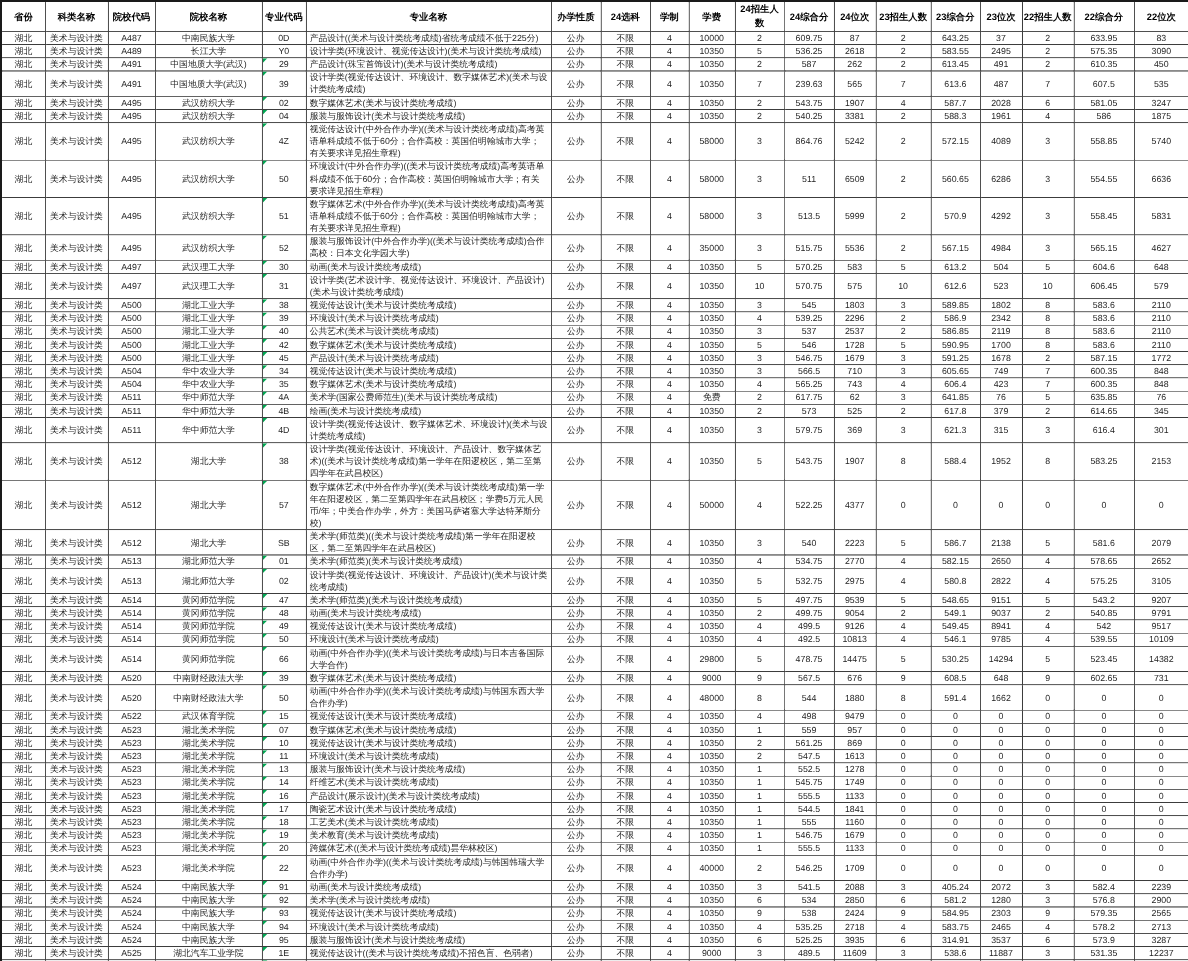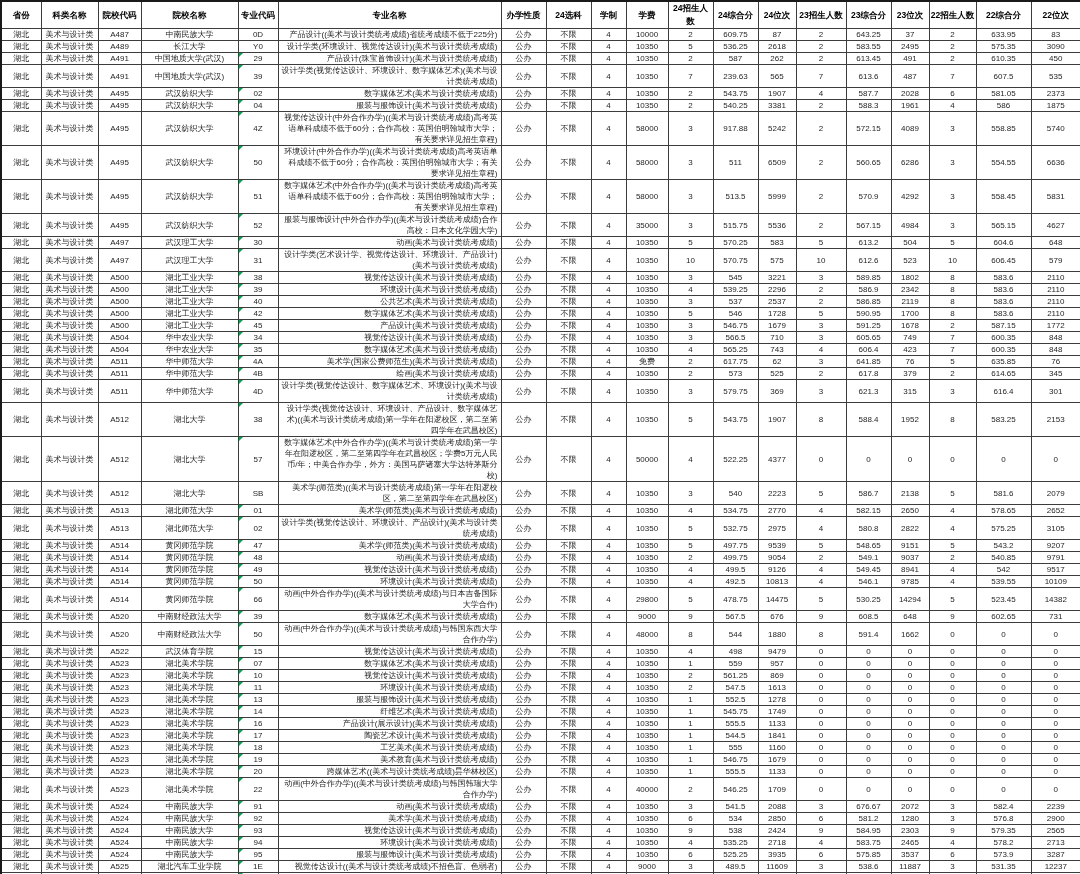--- a/index.html
+++ b/index.html
@@ -2,21 +2,21 @@
 <html><head>
 <meta charset="utf-8">
 <style>
   html,body{margin:0;padding:0;background:#ffffff;}
   body{width:1080px;font-family:"Liberation Sans","DejaVu Sans",sans-serif;color:#1a1a1a;}
   table{border-collapse:collapse;table-layout:fixed;width:1080px;border:2px solid #1a1a1a;}
   th,td{border:1px solid #3c3c3c;font-size:8px;line-height:11px;text-align:center;
         vertical-align:middle;padding:0 1px;overflow:hidden;word-break:break-all;
         position:relative;background:#ffffff;color:#1f1f1f;}
   th{font-size:8.5px;font-weight:bold;line-height:13px;color:#000;}
-  td.major{ text-align:right;padding:0 3px;}
+  td.major{ text-align:left;padding:0 3px;}
   .tri{position:absolute;top:0;left:0;width:0;height:0;
        border-top:4px solid #00a651;border-right:4px solid transparent;}
 </style>
 </head>
 <body>
 
 <table>
   <colgroup>
       <col style="width: 40px;">
       <col style="width: 57px;">
@@ -158,21 +158,21 @@
         <td>4</td>
         <td>10350</td>
         <td>2</td>
         <td>543.75</td>
         <td>1907</td>
         <td>4</td>
         <td>587.7</td>
         <td>2028</td>
         <td>6</td>
         <td>581.05</td>
-        <td>2373</td>
+        <td>3247</td>
       </tr>
       <tr>
         <td>湖北</td>
         <td>美术与设计类</td>
         <td>A495</td>
         <td>武汉纺织大学</td>
         <td><span class="tri"></span>04</td>
         <td class="major">服装与服饰设计(美术与设计类统考成绩)</td>
         <td>公办</td>
         <td>不限</td>
@@ -193,21 +193,21 @@
         <td>美术与设计类</td>
         <td>A495</td>
         <td>武汉纺织大学</td>
         <td><span class="tri"></span>4Z</td>
         <td class="major">视觉传达设计(中外合作办学)((美术与设计类统考成绩)高考英语单科成绩不低于60分；合作高校：英国伯明翰城市大学；有关要求详见招生章程)</td>
         <td>公办</td>
         <td>不限</td>
         <td>4</td>
         <td>58000</td>
         <td>3</td>
-        <td>917.88</td>
+        <td>864.76</td>
         <td>5242</td>
         <td>2</td>
         <td>572.15</td>
         <td>4089</td>
         <td>3</td>
         <td>558.85</td>
         <td>5740</td>
       </tr>
       <tr>
         <td>湖北</td>
@@ -320,21 +320,21 @@
         <td>A500</td>
         <td>湖北工业大学</td>
         <td><span class="tri"></span>38</td>
         <td class="major">视觉传达设计(美术与设计类统考成绩)</td>
         <td>公办</td>
         <td>不限</td>
         <td>4</td>
         <td>10350</td>
         <td>3</td>
         <td>545</td>
-        <td>3221</td>
+        <td>1803</td>
         <td>3</td>
         <td>589.85</td>
         <td>1802</td>
         <td>8</td>
         <td>583.6</td>
         <td>2110</td>
       </tr>
       <tr>
         <td>湖北</td>
         <td>美术与设计类</td>
@@ -1036,21 +1036,21 @@
         <td><span class="tri"></span>91</td>
         <td class="major">动画(美术与设计类统考成绩)</td>
         <td>公办</td>
         <td>不限</td>
         <td>4</td>
         <td>10350</td>
         <td>3</td>
         <td>541.5</td>
         <td>2088</td>
         <td>3</td>
-        <td>676.67</td>
+        <td>405.24</td>
         <td>2072</td>
         <td>3</td>
         <td>582.4</td>
         <td>2239</td>
       </tr>
       <tr>
         <td>湖北</td>
         <td>美术与设计类</td>
         <td>A524</td>
         <td>中南民族大学</td>
@@ -1120,21 +1120,21 @@
         <td><span class="tri"></span>95</td>
         <td class="major">服装与服饰设计(美术与设计类统考成绩)</td>
         <td>公办</td>
         <td>不限</td>
         <td>4</td>
         <td>10350</td>
         <td>6</td>
         <td>525.25</td>
         <td>3935</td>
         <td>6</td>
-        <td>575.85</td>
+        <td>314.91</td>
         <td>3537</td>
         <td>6</td>
         <td>573.9</td>
         <td>3287</td>
       </tr>
       <tr>
         <td>湖北</td>
         <td>美术与设计类</td>
         <td>A525</td>
         <td>湖北汽车工业学院</td>

